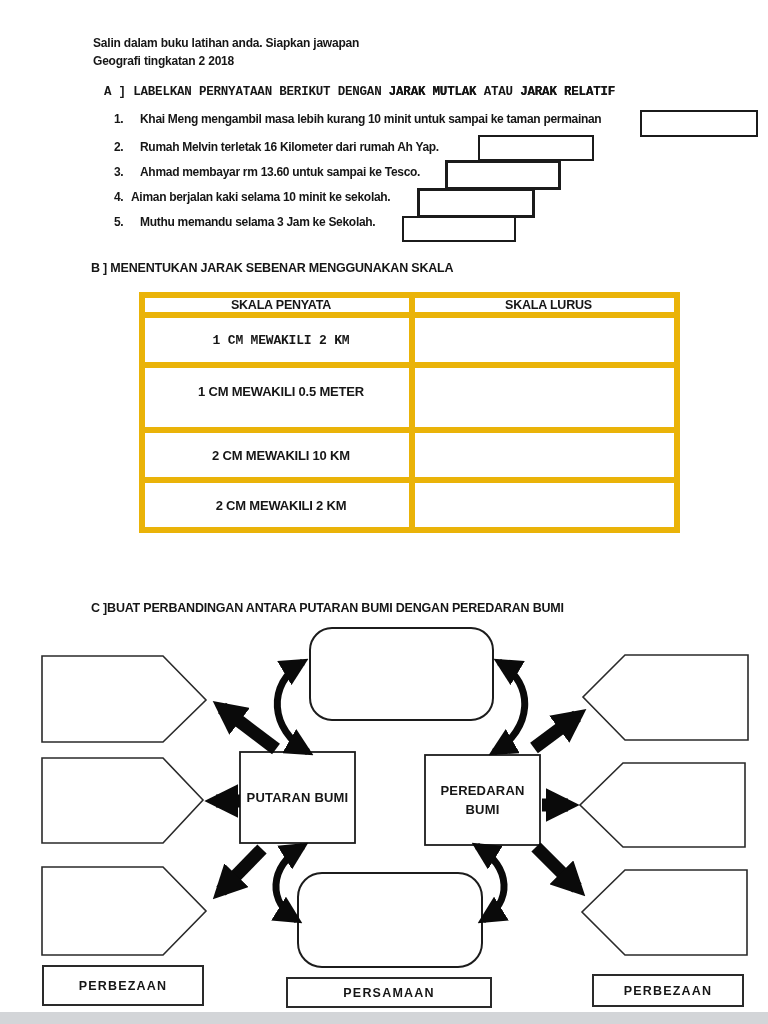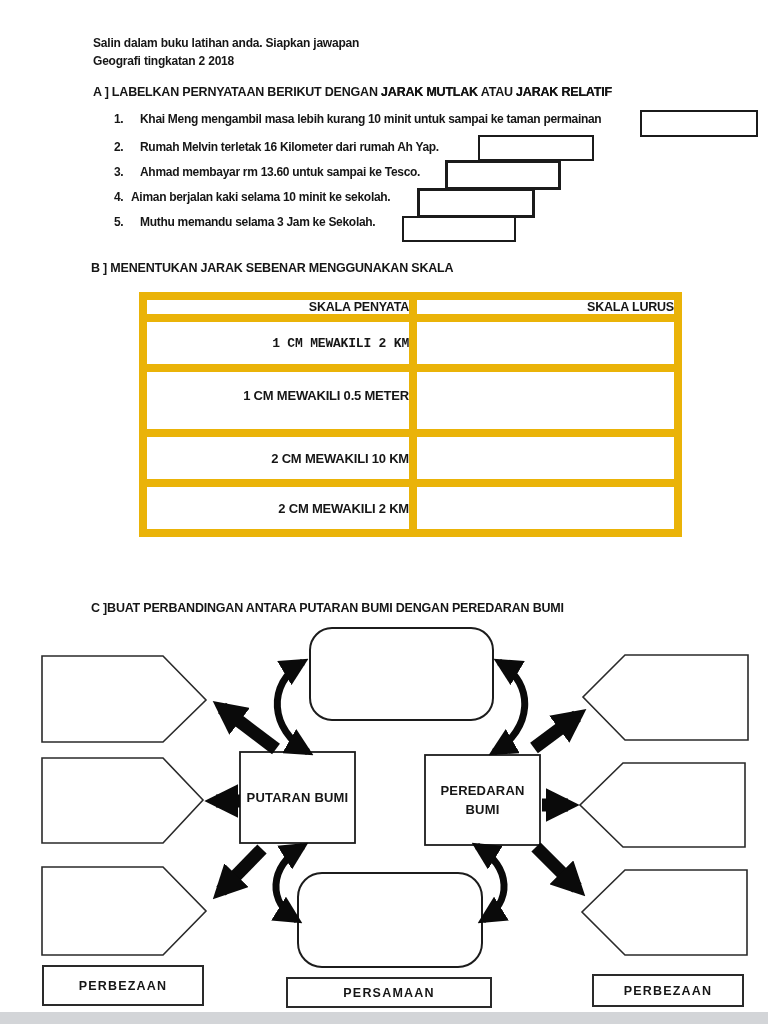--- a/index.html
+++ b/index.html
@@ -7,38 +7,38 @@
         font-family:"Liberation Sans",sans-serif;font-weight:700;color:#161616;}
   .abs{position:absolute;}
   .hdr{font-size:12px;letter-spacing:-0.2px;white-space:nowrap;}
   .sec-head{font-size:12.5px;letter-spacing:-0.2px;white-space:nowrap;}
   .heavy{text-shadow:0 0 0.6px #000;}
   .li-num{font-size:12px;letter-spacing:-0.3px;}
   .li-text{font-size:12px;letter-spacing:-0.3px;white-space:nowrap;}
   .ansbox{background:#fff;border:2px solid #1b1b1b;}
   .ansbox.thick{border-width:3px;}
   table.skala{border-collapse:collapse;table-layout:fixed;}
-  table.skala td,table.skala th{border:8px solid #eab308;font-size:13px;letter-spacing:-0.2px;
-        text-align:right;padding:0 0 0 8px;vertical-align:middle;}
+  table.skala td,table.skala th{border:6px solid #eab308;font-size:13px;letter-spacing:-0.2px;
+        text-align:center;padding:0 0 0 8px;vertical-align:middle;}
   table.skala th{font-size:12.5px;}
   .diagram-label{display:flex;align-items:center;justify-content:center;text-align:center;
         font-size:13px;letter-spacing:0.2px;line-height:19px;}
   .tag-label-box{background:#fff;border:2px solid #2a2a2a;display:flex;align-items:center;
         justify-content:center;font-size:12.5px;letter-spacing:1.2px;}
   .footer-bar{background:#d3d5d8;}
 </style>
 </head>
 <body>
 
 <div class="page">
 
   <div class="abs hdr" style="left:93px;top:36px;">Salin dalam buku latihan anda. Siapkan jawapan</div>
   <div class="abs hdr" style="left:93px;top:54px;">Geografi tingkatan 2 2018</div>
 
-  <div class="abs sec-head" style="left:93px;top:85px;"><span>A ] LABELKAN PERNYATAAN BERIKUT DENGAN </span><span class="heavy">JARAK MUTLAK</span><span> ATAU </span><span class="heavy">JARAK RELATIF</span></div>
+  <div class="abs sec-head" style="left:104px;top:85px;font-family:Liberation Mono, monospace;"><span>A ] LABELKAN PERNYATAAN BERIKUT DENGAN </span><span class="heavy">JARAK MUTLAK</span><span> ATAU </span><span class="heavy">JARAK RELATIF</span></div>
 
   <div class="abs li-num" style="left:114px;top:112px;">1.</div>
   <div class="abs li-text" style="left:140px;top:112px;">Khai Meng mengambil masa lebih kurang 10 minit untuk sampai ke taman permainan</div>
   <div class="abs ansbox" style="left:640px;top:110px;width:114px;height:23px;"></div>
 
   <div class="abs li-num" style="left:114px;top:140px;">2.</div>
   <div class="abs li-text" style="left:140px;top:140px;">Rumah Melvin terletak 16 Kilometer dari rumah Ah Yap.</div>
   <div class="abs ansbox" style="left:478px;top:135px;width:112px;height:22px;"></div>
 
   <div class="abs li-num" style="left:114px;top:165px;">3.</div>

